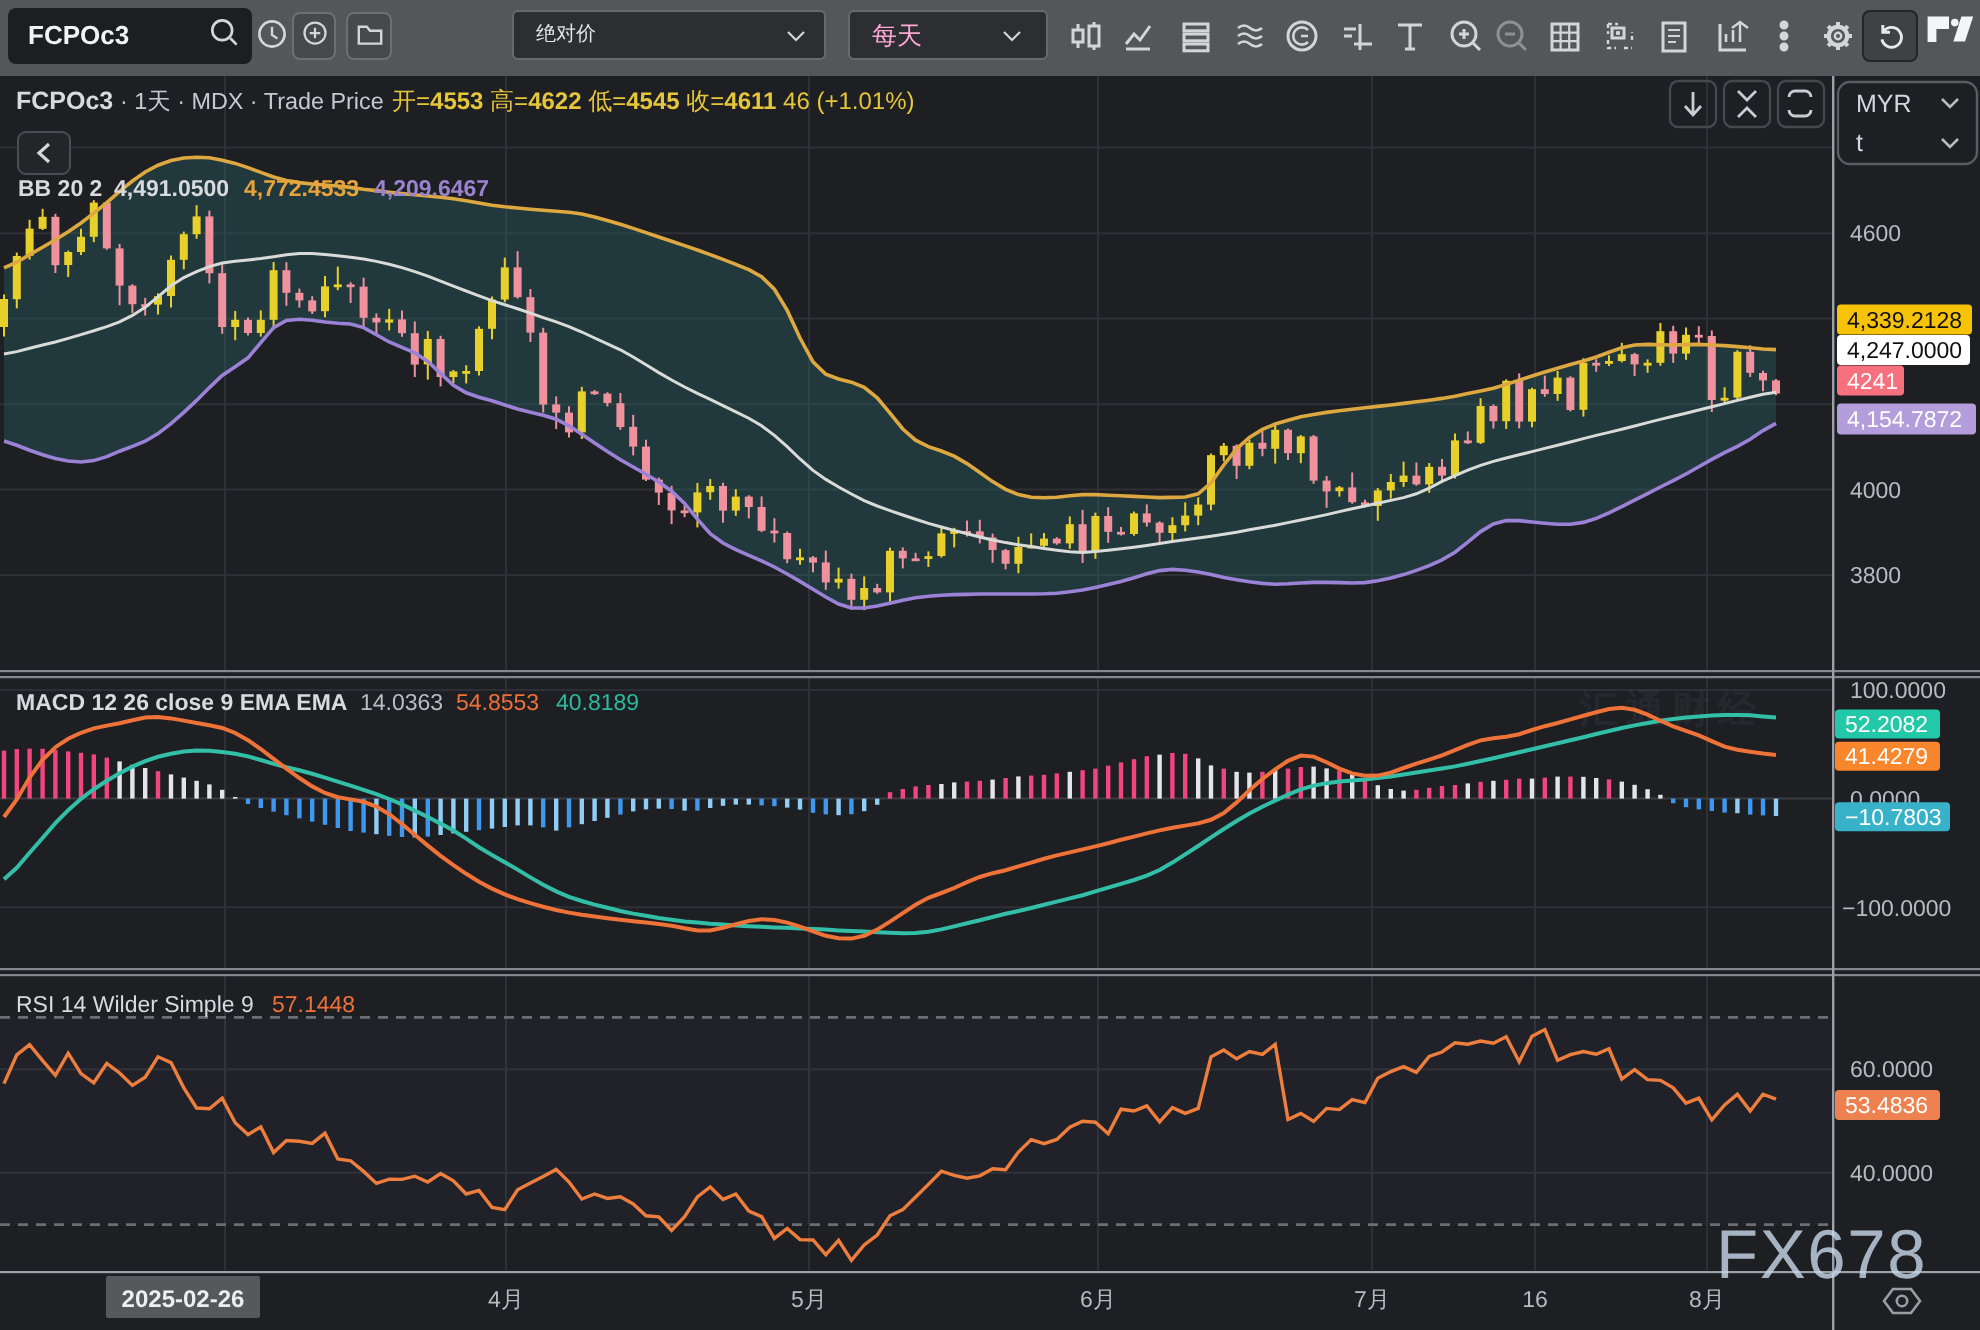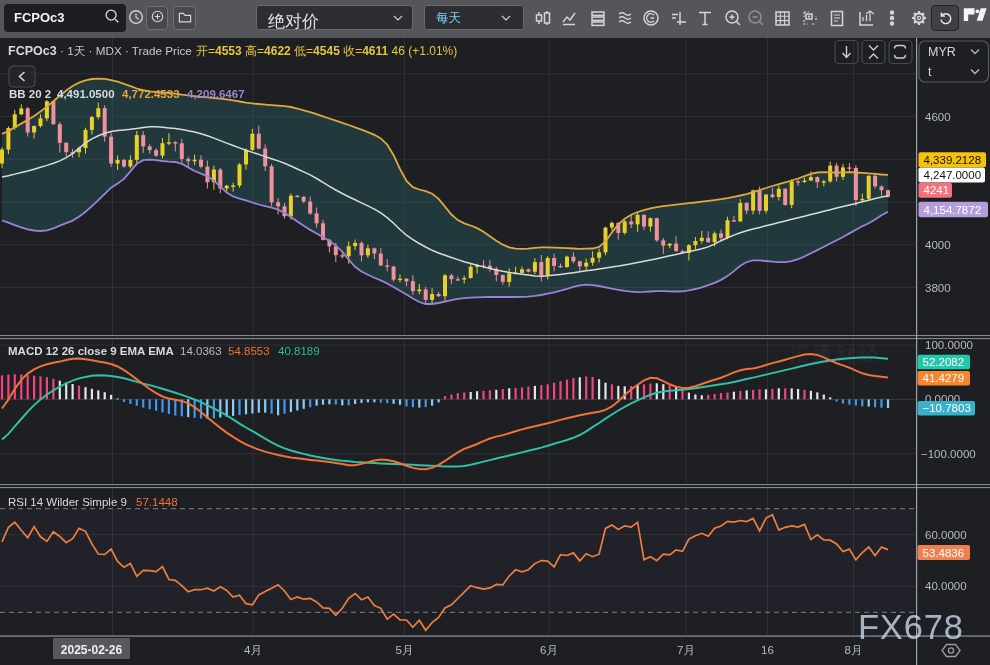--- a/index.html
+++ b/index.html
@@ -569,26 +569,26 @@
       <div style="position:absolute;left:146px;top:6px;width:22px;height:24px;background:#47494d;border:1px solid #6d6f73;border-radius:4px"></div>
       <svg style="position:absolute;left:150px;top:9px" width="15" height="15" viewBox="0 0 20 20" fill="none" stroke="#d3d5d8" stroke-width="1.5">
         <circle cx="10" cy="10" r="7"></circle>
         <path d="M10 6.5 v7 M6.5 10 h7"></path>
       </svg>
       <div style="position:absolute;left:173px;top:6px;width:23px;height:24px;background:#47494d;border:1px solid #6d6f73;border-radius:4px"></div>
       <svg style="position:absolute;left:177px;top:9px" width="16" height="16" viewBox="0 0 20 20" fill="none" stroke="#d3d5d8" stroke-width="1.5">
         <path d="M3 5.5 h5 l2 2.5 h7 v8 h-14 z"></path>
       </svg>
       <div style="position:absolute;left:256px;top:5px;width:157px;height:25px;background:#2c2e31;border:1px solid #67696d;border-radius:3px"></div>
-      <div style="position:absolute;left:268px;top:10px;font-size:17px;color:#e3e4e6">绝对价</div>
+      <div style="position:absolute;left:268px;top:10px;font-size:10px;color:#e3e4e6">绝对价</div>
       <svg style="position:absolute;left:390px;top:10px" width="16" height="16" viewBox="0 0 20 20" fill="none" stroke="#d3d5d8" stroke-width="1.5">
         <path d="M5 7.5 l5 5 5-5" stroke-width="1.4"></path>
       </svg>
       <div style="position:absolute;left:424px;top:5px;width:100px;height:25px;background:#2c2e31;border:1px solid #67696d;border-radius:3px"></div>
-      <div style="position:absolute;left:436px;top:10px;font-size:12.5px;color:#7dd3fc">每天</div>
+      <div style="position:absolute;left:436px;top:10px;font-size:12.5px;color:#f9a8d4">每天</div>
       <svg style="position:absolute;left:498px;top:10px" width="16" height="16" viewBox="0 0 20 20" fill="none" stroke="#d3d5d8" stroke-width="1.5">
         <path d="M5 7.5 l5 5 5-5" stroke-width="1.4"></path>
       </svg>
       <svg style="position:absolute;left:533px;top:8px" width="20" height="20" viewBox="0 0 20 20" fill="none" stroke="#d3d5d8" stroke-width="1.5">
         <path d="M6 4 v3 M6 13 v3 M14 3 v2 M14 15 v2"></path>
         <rect x="3.5" y="7" width="5" height="6"></rect>
         <rect x="11.5" y="5" width="5" height="10"></rect>
       </svg>
       <svg style="position:absolute;left:559px;top:8px" width="20" height="20" viewBox="0 0 20 20" fill="none" stroke="#d3d5d8" stroke-width="1.5">
         <path d="M4 14 l4-5 3 3 5-7"></path>

